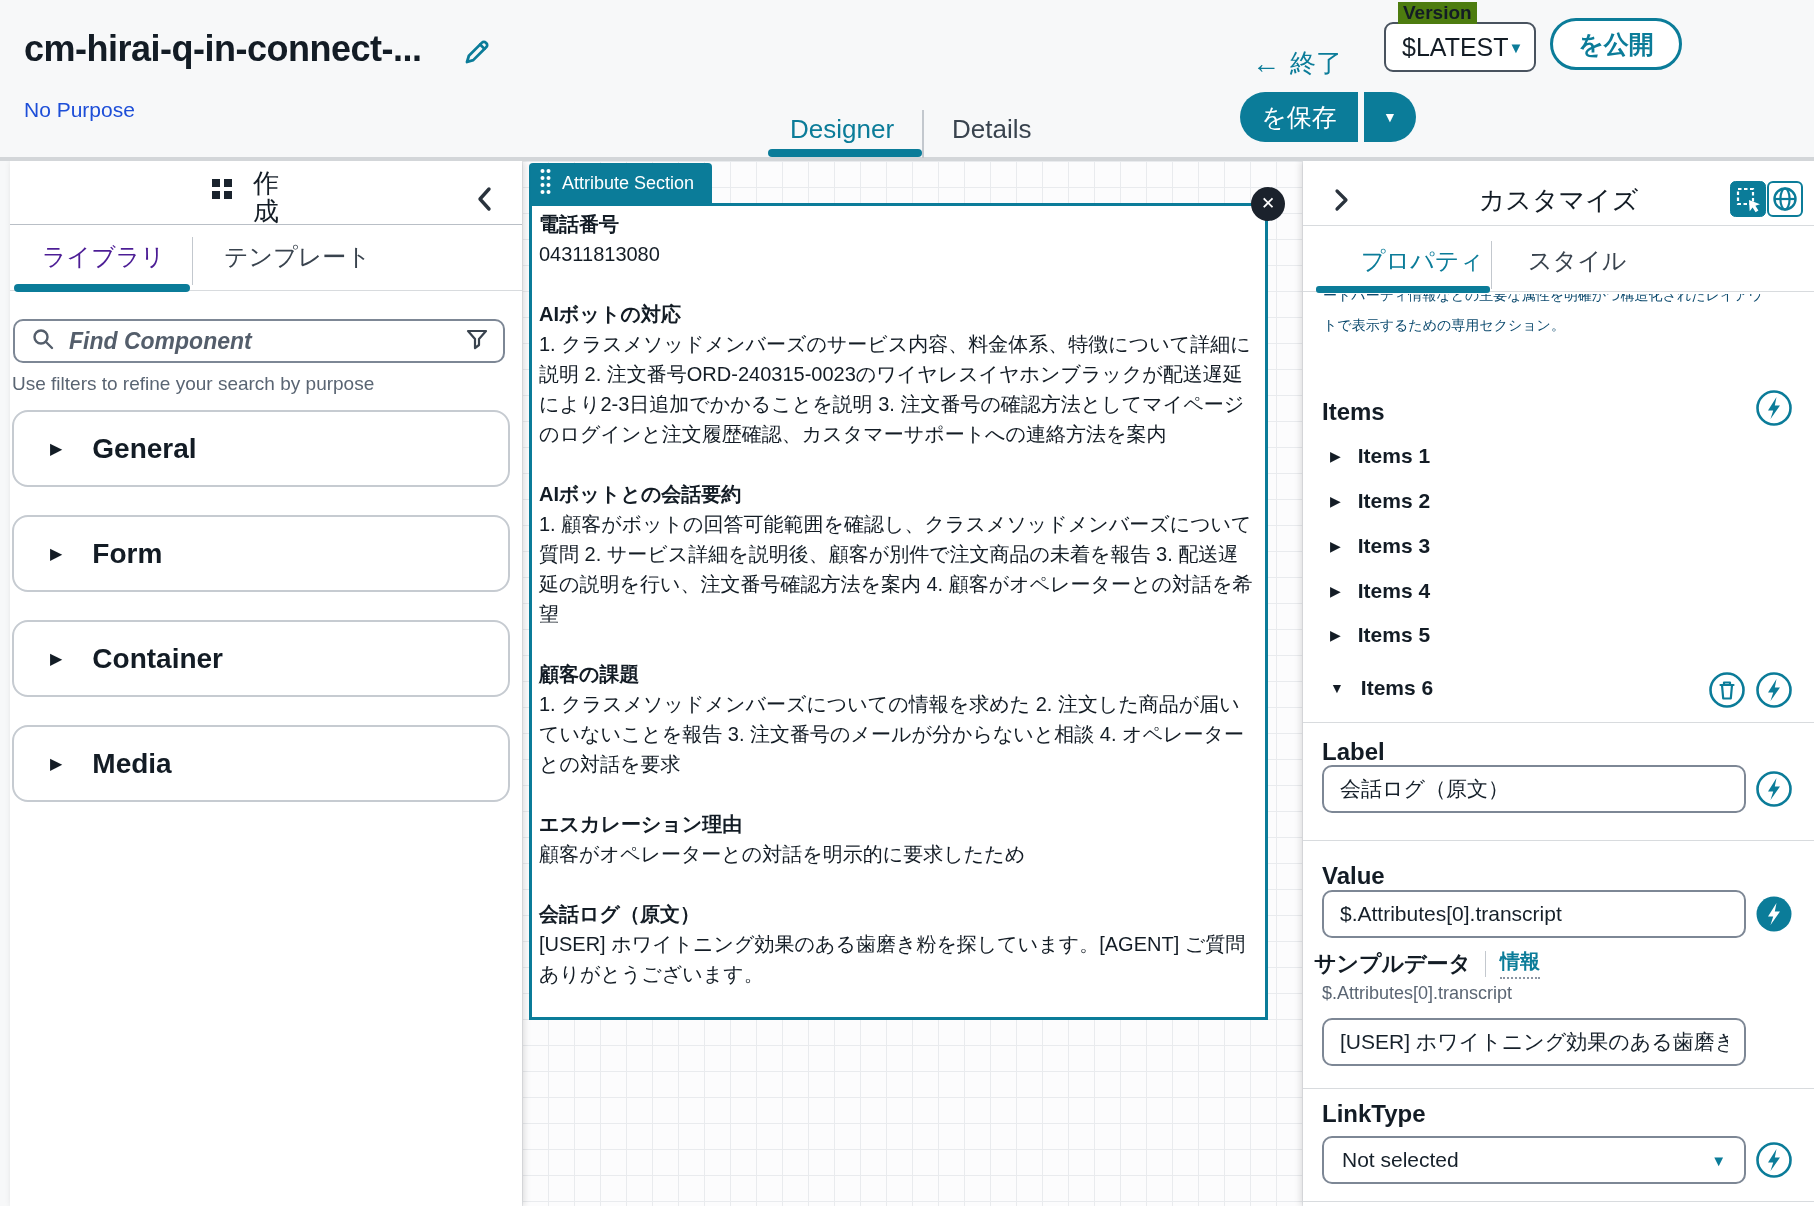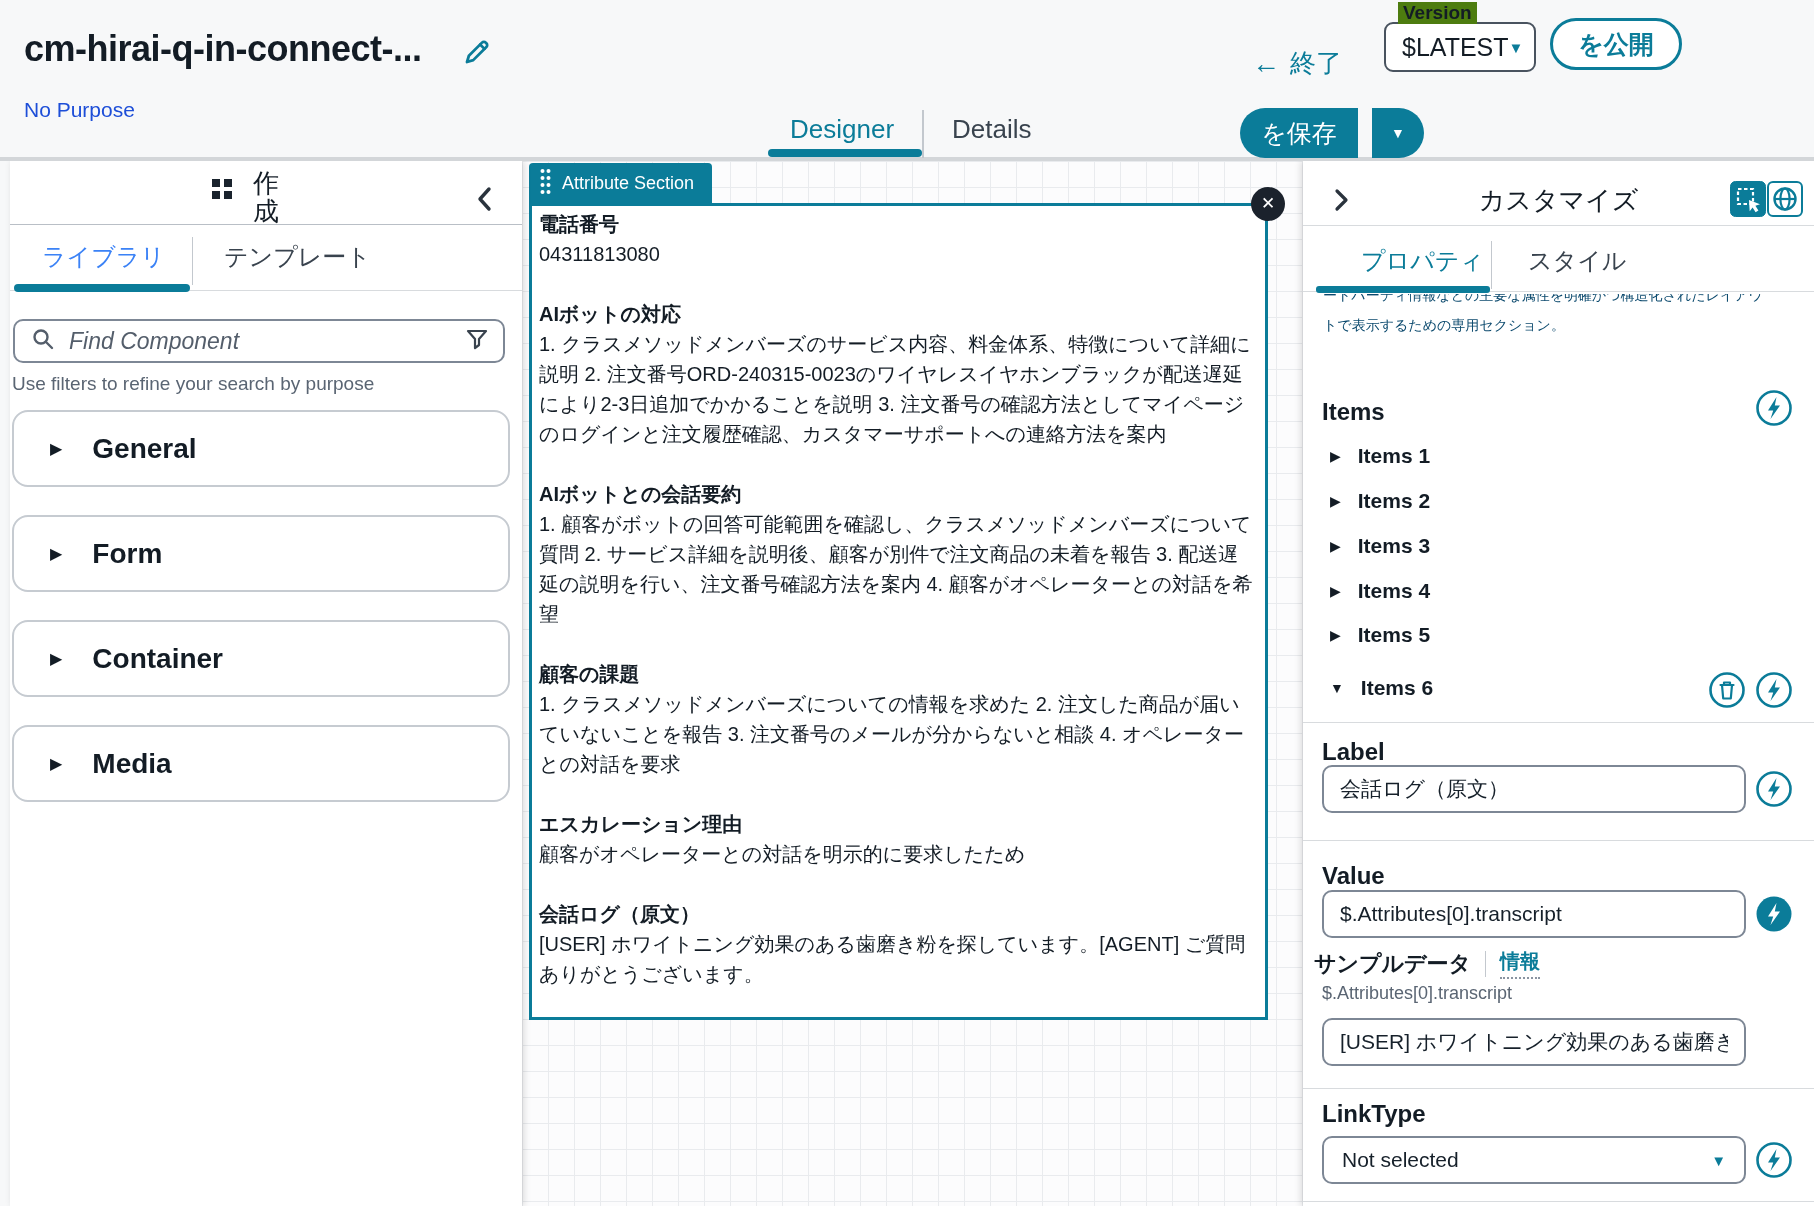--- a/index.html
+++ b/index.html
@@ -11,43 +11,43 @@
   .page-title{position:absolute;left:24px;top:28px;font-size:36px;font-weight:700;color:#131c25;letter-spacing:-0.5px;}
   .pencil-btn{position:absolute;left:460px;top:36px;width:34px;height:34px;border:none;background:transparent;cursor:pointer;padding:0;}
   .page-subtitle{position:absolute;left:24px;top:98px;font-size:21px;color:#1d4ed8;}
   .exit-link{position:absolute;left:1252px;top:46px;font-size:26px;color:#0b7c99;display:flex;align-items:center;gap:10px;text-decoration:none;cursor:pointer;}
   .exit-arrow{font-size:28px;font-weight:700;line-height:1;}
   .version-box{position:absolute;left:1384px;top:22px;width:152px;height:50px;background:#fff;border:2px solid #49535f;border-radius:9px;display:flex;align-items:center;justify-content:space-between;padding:0 14px 0 16px;box-sizing:border-box;cursor:pointer;}
   .version-legend{position:absolute;left:1398px;top:2px;font-size:19px;font-weight:700;color:#131c25;background:#4d7c0f;padding:0 5px;z-index:2;}
   .version-value{font-size:25px;color:#131c25;}
   .caret{color:#0b7c99;font-size:15px;line-height:1;}
   .publish-btn{position:absolute;left:1550px;top:18px;width:132px;height:52px;border-radius:26px;border:3px solid #0b7c99;background:#fff;color:#0b7c99;font-size:25px;font-weight:600;font-family:inherit;cursor:pointer;}
-  .save-group{position:absolute;left:1240px;top:92px;height:50px;display:flex;gap:14px;margin-top:16px;}
+  .save-group{position:absolute;left:1240px;top:92px;height:50px;display:flex;gap:6px;}
   .save-main{width:118px;height:50px;background:#0b7c99;color:#fff;font-size:25px;font-family:inherit;border:none;border-radius:25px 0 0 25px;cursor:pointer;}
   .save-caret{width:52px;height:50px;background:#0b7c99;color:#fff;border:none;border-radius:0 25px 25px 0;font-size:14px;cursor:pointer;}
   .top-tab{position:absolute;top:114px;font-size:26px;cursor:pointer;}
   .top-tab.active{color:#0b7c99;}
   .top-tab.inactive{color:#39434e;}
   .top-tab-divider{position:absolute;left:922px;top:110px;width:2px;height:48px;background:#c3c8ce;}
   .top-tab-underline{position:absolute;left:768px;top:149px;width:154px;height:8px;background:#0b7c99;border-radius:4px;}
 
   
   .sidebar{position:absolute;left:10px;top:161px;width:512px;height:1045px;background:#fff;box-shadow:2px 0 7px rgba(0,0,0,.14);z-index:5;}
   .sb-grid-icon{position:absolute;left:201px;top:17px;width:22px;height:22px;}
   .sb-title{position:absolute;left:243px;top:8px;width:34px;font-size:26px;line-height:28px;color:#131c25;}
   .sb-collapse{position:absolute;left:458px;top:22px;width:34px;height:34px;background:transparent;border:none;cursor:pointer;padding:0;}
   .sb-head-divider{position:absolute;left:0;top:63px;width:512px;height:1px;background:#b9bfc6;}
   .sb-tab{position:absolute;top:80px;font-size:24px;cursor:pointer;}
-  .sb-tab.active{color:#3b82f6;}
+  .sb-tab.active{color:#4c1d95;}
   .sb-tab.inactive{color:#39434e;}
   .sb-tab-divider{position:absolute;left:182px;top:76px;width:1px;height:48px;background:#c3c8ce;}
   .sb-underline{position:absolute;left:4px;top:123px;width:176px;height:8px;background:#0b7c99;border-radius:4px;}
   .sb-tab-line{position:absolute;left:0;top:129px;width:512px;height:1px;background:#d8dbde;}
   .sb-search{position:absolute;left:3px;top:158px;width:492px;height:44px;border:2px solid #7d8795;border-radius:10px;background:#fff;box-sizing:border-box;display:flex;align-items:center;padding:0 14px 0 16px;gap:12px;}
-  .sb-search input{flex:1;border:none;outline:none;font-size:23px;font-family:inherit;color:#16202a;background:transparent;}
+  .sb-search input{flex:1;border:none;outline:none;font-size:23px;font-family:inherit;color:#16202a;background:transparent;font-weight:bold;}
   .sb-search input::placeholder{font-style:italic;color:#545e6b;}
   .sb-hint{position:absolute;left:2px;top:212px;font-size:19px;color:#5a6573;}
   .sb-card{position:absolute;left:2px;width:498px;height:77px;border:2px solid #c6cbd1;border-radius:16px;background:#fff;display:flex;align-items:center;gap:30px;padding-left:36px;box-sizing:border-box;cursor:pointer;}
   .sb-card .tri{font-size:16px;color:#131c25;}
   .sb-card .lbl{font-size:28px;font-weight:700;color:#131c25;}
 
   
   .canvas{position:absolute;left:522px;top:161px;width:781px;height:1045px;background-color:#fcfcfd;
     background-image:linear-gradient(#e9ebee 1px,transparent 1px),linear-gradient(90deg,#e9ebee 1px,transparent 1px);
     background-size:26px 26px;z-index:1;}

